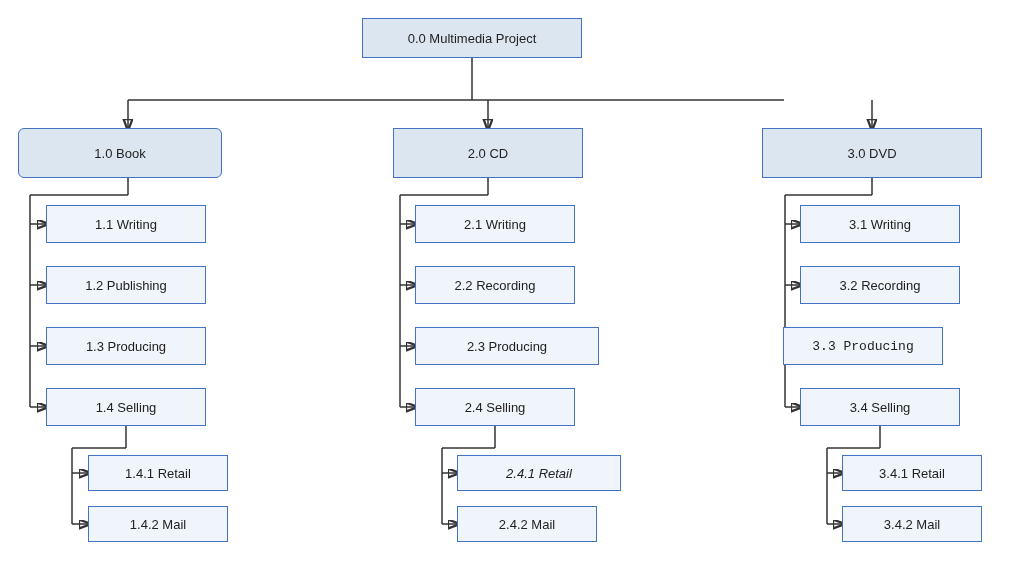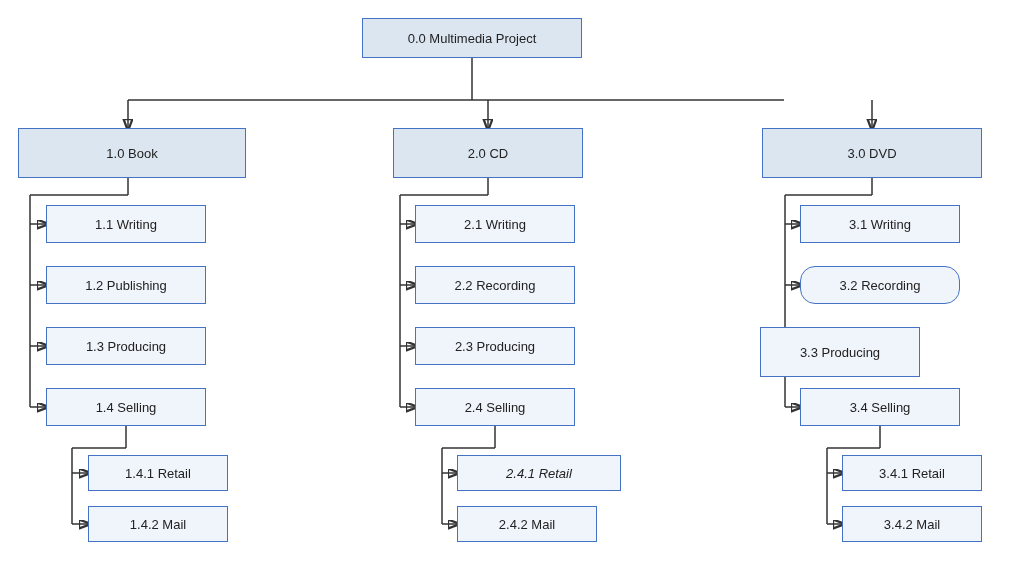--- a/index.html
+++ b/index.html
@@ -113,21 +113,21 @@
     <line x1="827" y1="448" x2="880" y2="448"></line>
     <line x1="827" y1="448" x2="827" y2="524"></line>
     <line x1="827" y1="473" x2="842" y2="473" marker-end="url(#arr)"></line>
     <line x1="827" y1="524" x2="842" y2="524" marker-end="url(#arr)"></line>
   </svg>
 
   <div class="node" style="left:362px;top:18px;width:220px;height:40px;">
     <span>0.0 Multimedia Project</span>
   </div>
 
-  <div class="node" style="left:18px;top:128px;width:228px;height:50px;">
+  <div class="node" style="left:18px;top:128px;width:204px;height:50px;border-radius:6px;">
     <span>1.0 Book</span>
   </div>
   <div class="node" style="left:393px;top:128px;width:190px;height:50px;">
     <span>2.0 CD</span>
   </div>
   <div class="node" style="left:762px;top:128px;width:220px;height:50px;">
     <span>3.0 DVD</span>
   </div>
 
   <div class="node white" style="left:46px;top:205px;width:160px;height:38px;">
@@ -148,40 +148,40 @@
   <div class="node white" style="left:88px;top:506px;width:140px;height:36px;">
     <span>1.4.2 Mail</span>
   </div>
 
   <div class="node white" style="left:415px;top:205px;width:160px;height:38px;">
     <span>2.1 Writing</span>
   </div>
   <div class="node white" style="left:415px;top:266px;width:160px;height:38px;">
     <span>2.2 Recording</span>
   </div>
-  <div class="node white" style="left:415px;top:327px;width:160px;height:38px;">
+  <div class="node white" style="left:415px;top:327px;width:184px;height:38px;">
     <span>2.3 Producing</span>
   </div>
   <div class="node white" style="left:415px;top:388px;width:160px;height:38px;">
     <span>2.4 Selling</span>
   </div>
   <div class="node white" style="left:457px;top:455px;width:164px;height:36px;font-style:italic;">
     <span>2.4.1 Retail</span>
   </div>
   <div class="node white" style="left:457px;top:506px;width:140px;height:36px;">
     <span>2.4.2 Mail</span>
   </div>
 
   <div class="node white" style="left:800px;top:205px;width:160px;height:38px;">
     <span>3.1 Writing</span>
   </div>
-  <div class="node white" style="left:800px;top:266px;width:160px;height:38px;border-radius:15px;">
+  <div class="node white" style="left:800px;top:266px;width:160px;height:38px;">
     <span>3.2 Recording</span>
   </div>
-  <div class="node white" style="left:760px;top:327px;width:160px;height:50px;">
+  <div class="node white" style="left:783px;top:327px;width:160px;height:38px;font-family:Liberation Mono, monospace;">
     <span>3.3 Producing</span>
   </div>
   <div class="node white" style="left:800px;top:388px;width:160px;height:38px;">
     <span>3.4 Selling</span>
   </div>
   <div class="node white" style="left:842px;top:455px;width:140px;height:36px;justify-content:center;">
     <span>3.4.1 Retail</span>
   </div>
   <div class="node white" style="left:842px;top:506px;width:140px;height:36px;">
     <span>3.4.2 Mail</span>

